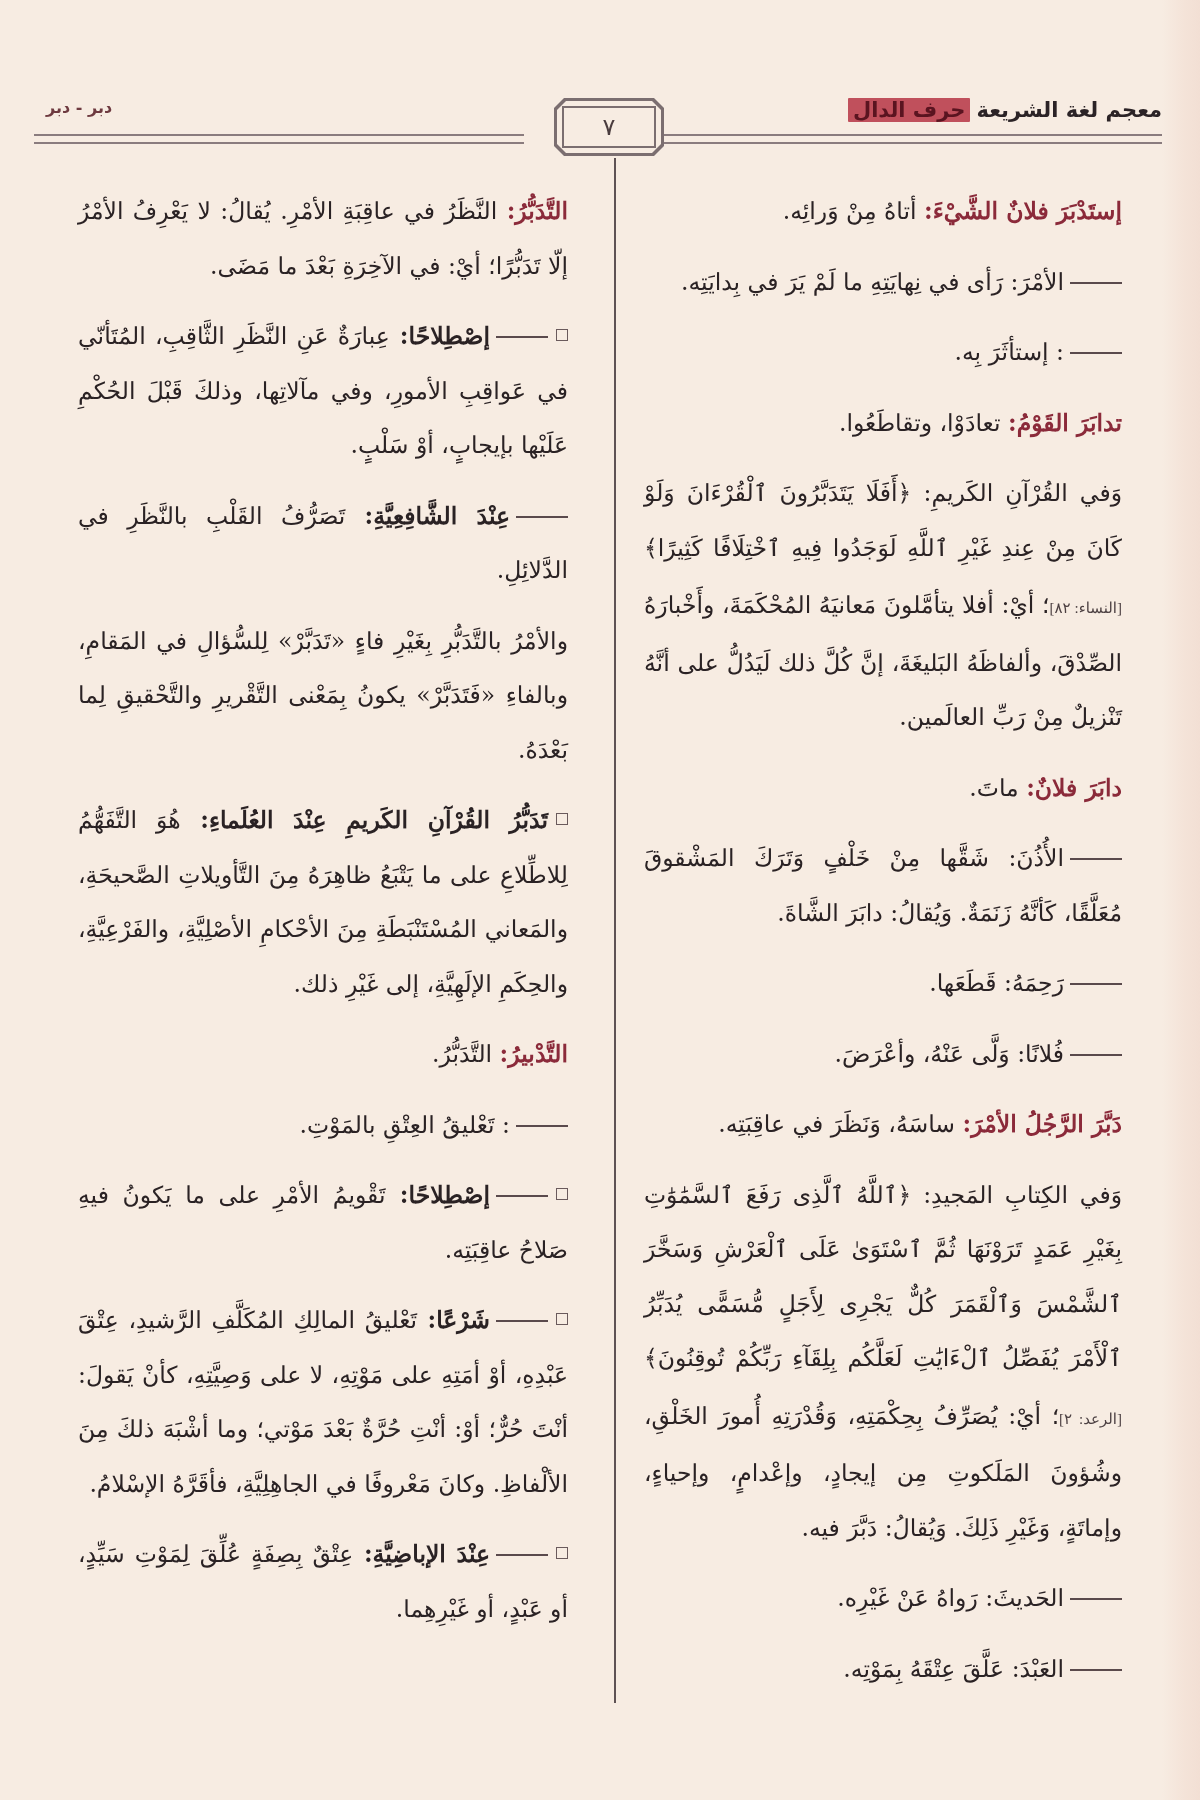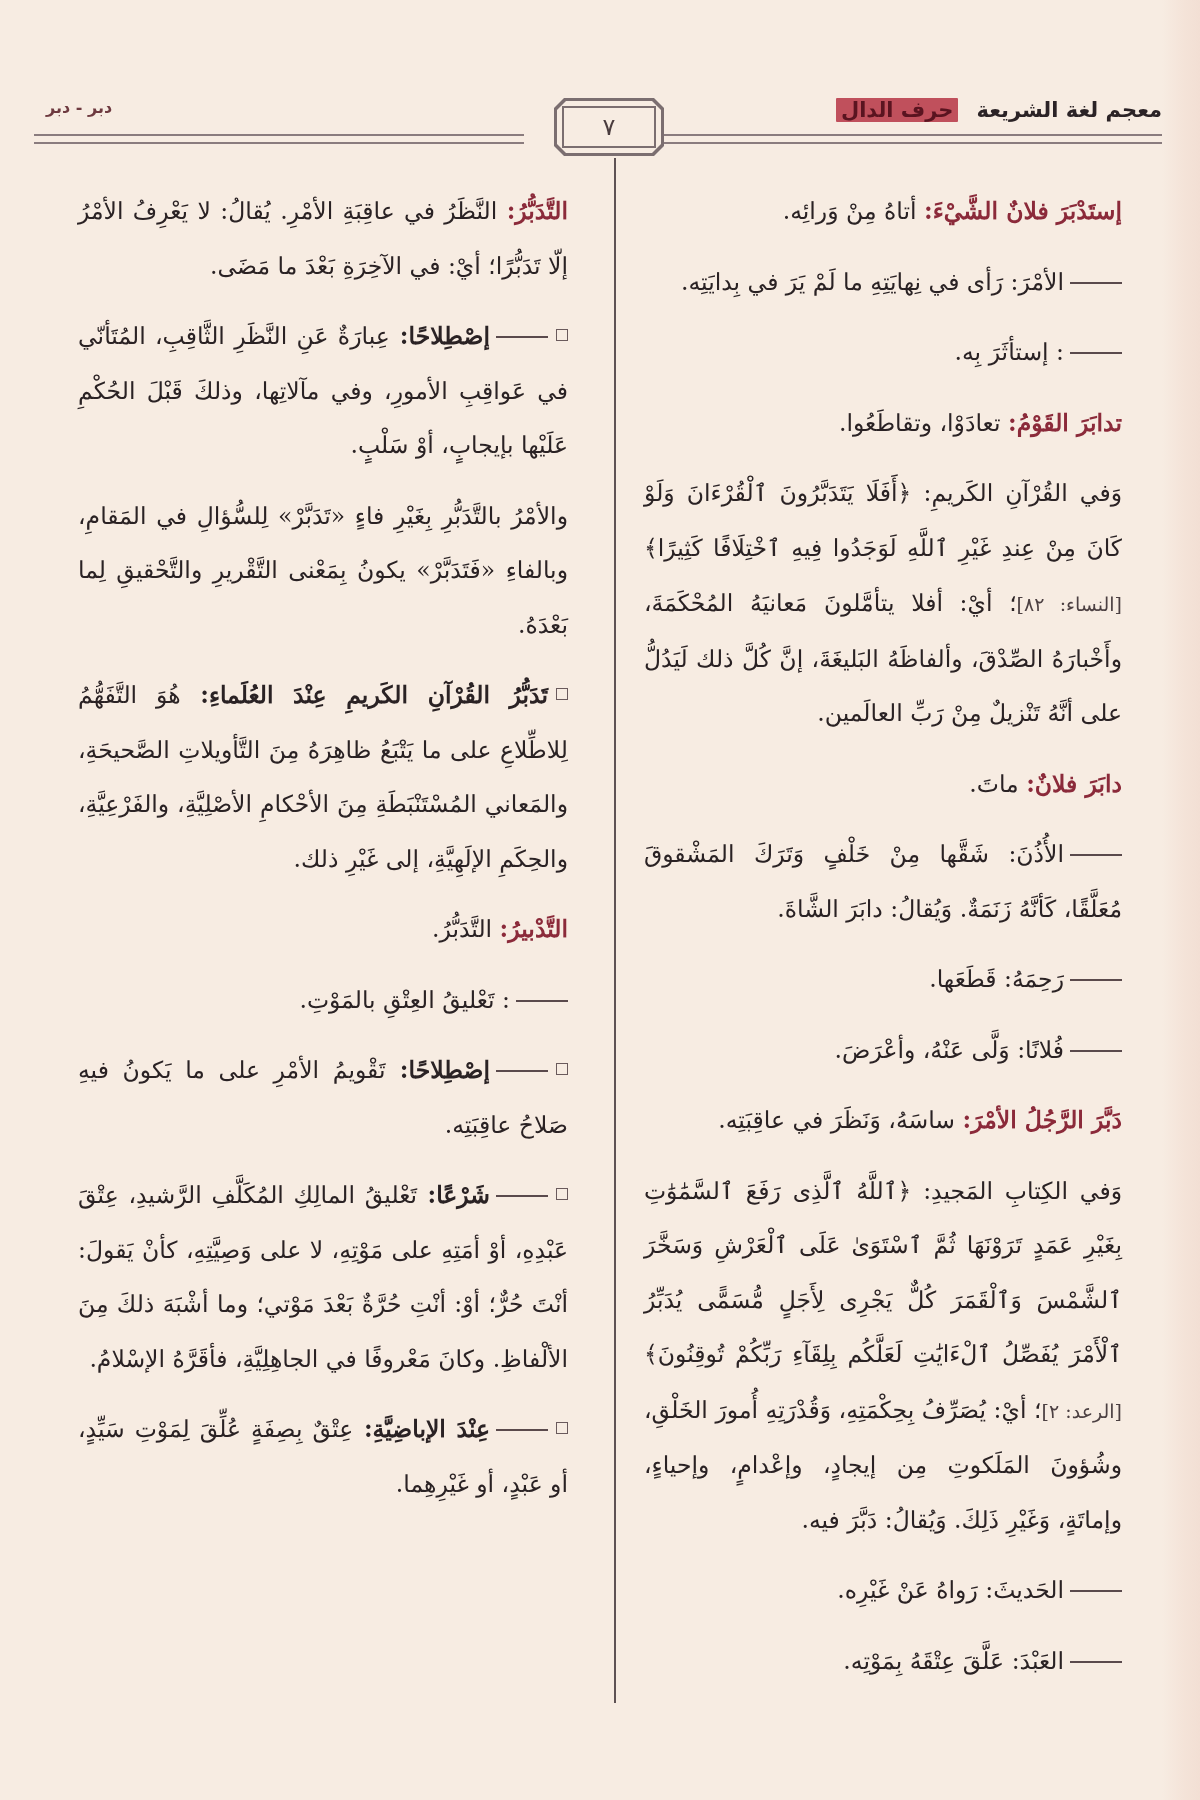--- a/index.html
+++ b/index.html
@@ -17,21 +17,21 @@
   
   .header {
     position: absolute; top: 92px; left: 34px; width: 1128px; height: 60px;
   }
   .hdr-right {
     position: absolute; right: 0; top: 6px;
     direction: rtl; font-family: "DejaVu Sans", sans-serif; font-weight: bold;
     font-size: 21px; color: #2b2326; white-space: nowrap;
   }
   .hdr-right .hl {
-    background: #c0505c; color: #5a1420; padding: 0 5px; margin-right: 18px;
+    background: #c0505c; color: #5a1420; padding: 0 5px; margin-right: 6px;
     border-radius: 1px;
   }
   .hdr-left {
     position: absolute; left: 12px; top: 6px; direction: rtl;
     font-family: "DejaVu Sans", sans-serif; font-weight: bold; font-size: 16px;
     color: #6e3a40; white-space: nowrap;
   }
   .rule {
     position: absolute; top: 42px; height: 6px;
     border-top: 2px solid #8a7c7e; border-bottom: 2px solid #8a7c7e;
@@ -71,21 +71,21 @@
   .term { font-weight: bold; }
   .dash {
     display: inline-block; width: 52px; border-bottom: 2px solid #5a4a4c;
     vertical-align: 6px; margin-left: 6px;
   }
   .box {
     display: inline-block; width: 10px; height: 10px; border: 1.5px solid #6a5a5c;
     vertical-align: 3px; margin-left: 8px;
   }
   .quran { font-family: "DejaVu Serif", serif; }
-  .ref { font-size: 19px; color: #4c4042; }
+  .ref { font-size: 15px; color: #4c4042; font-family: Liberation Serif, serif; }
   .paren { color: #8b2a3a; font-weight: bold; }
 </style>
 </head>
 <body>
 
 <div class="edge-tint"></div>
 
 <div class="header">
   <div class="hdr-right">
     <span>معجم لغة الشريعة</span><span class="hl">حرف الدال</span>
@@ -112,20 +112,21 @@
   <p class="entry indent"><span class="dash"></span><span>فُلانًا: </span><span>وَلَّى عَنْهُ، وأعْرَضَ.</span></p>
   <p class="entry indent"><span class="hw">دَبَّرَ الرَّجُلُ الأمْرَ:</span><span> ساسَهُ، وَنَظَرَ في عاقِبَتِه.</span></p>
   <p class="entry indent"><span>وَفي الكِتابِ المَجيدِ: </span><span class="quran">﴿ٱللَّهُ ٱلَّذِى رَفَعَ ٱلسَّمَٰوَٰتِ بِغَيْرِ عَمَدٍ تَرَوْنَهَا ثُمَّ ٱسْتَوَىٰ عَلَى ٱلْعَرْشِ وَسَخَّرَ ٱلشَّمْسَ وَٱلْقَمَرَ كُلٌّ يَجْرِى لِأَجَلٍ مُّسَمًّى يُدَبِّرُ ٱلْأَمْرَ يُفَصِّلُ ٱلْءَايَٰتِ لَعَلَّكُم بِلِقَآءِ رَبِّكُمْ تُوقِنُونَ﴾</span><span class="ref"> [الرعد: ٢]</span><span>؛ أيْ: يُصَرِّفُ بِحِكْمَتِهِ، وَقُدْرَتِهِ أُمورَ الخَلْقِ، وشُؤونَ المَلَكوتِ مِن إيجادٍ، وإعْدامٍ، وإحياءٍ، وإماتَةٍ، وَغَيْرِ ذَلِكَ. وَيُقالُ: دَبَّرَ فيه.</span></p>
   <p class="entry indent"><span class="dash"></span><span>الحَديثَ: </span><span>رَواهُ عَنْ غَيْرِه.</span></p>
   <p class="entry indent"><span class="dash"></span><span>العَبْدَ: </span><span>عَلَّقَ عِتْقَهُ بِمَوْتِه.</span></p>
 </div>
 
 <div class="col left">
   <p class="entry indent"><span class="hw">التَّدَبُّرُ:</span><span> النَّظَرُ في عاقِبَةِ الأمْرِ. يُقالُ: لا يَعْرِفُ الأمْرُ إلّا تَدَبُّرًا؛ أيْ: في الآخِرَةِ بَعْدَ ما مَضَى.</span></p>
   <p class="entry indent"><span class="box"></span><span class="dash"></span><span class="term">إصْطِلاحًا: </span><span>عِبارَةٌ عَنِ النَّظَرِ الثَّاقِبِ، المُتَأنّي في عَواقِبِ الأمورِ، وفي مآلاتِها، وذلكَ قَبْلَ الحُكْمِ عَلَيْها بإيجابٍ، أوْ سَلْبٍ.</span></p>
+  <p class="entry indent"><span class="dash"></span><span class="term">عِنْدَ الشَّافِعِيَّةِ: </span><span>تَصَرُّفُ القَلْبِ بالنَّظَرِ في الدَّلائِلِ.</span></p>
   <p class="entry indent"><span>والأمْرُ بالتَّدَبُّرِ بِغَيْرِ فاءٍ «تَدَبَّرْ» لِلسُّؤالِ في المَقامِ، وبالفاءِ «فَتَدَبَّرْ» يكونُ بِمَعْنى التَّقْريرِ والتَّحْقيقِ لِما بَعْدَهُ.</span></p>
   <p class="entry indent"><span class="box"></span><span class="term">تَدَبُّرُ القُرْآنِ الكَريمِ عِنْدَ العُلَماءِ: </span><span>هُوَ التَّفَهُّمُ لِلاطِّلاعِ على ما يَتْبَعُ ظاهِرَهُ مِنَ التَّأويلاتِ الصَّحيحَةِ، والمَعاني المُسْتَنْبَطَةِ مِنَ الأحْكامِ الأصْلِيَّةِ، والفَرْعِيَّةِ، والحِكَمِ الإلَهِيَّةِ، إلى غَيْرِ ذلك.</span></p>
   <p class="entry indent"><span class="hw">التَّدْبيرُ:</span><span> التَّدَبُّرُ.</span></p>
   <p class="entry indent"><span class="dash"></span><span>: </span><span>تَعْليقُ العِتْقِ بالمَوْتِ.</span></p>
   <p class="entry indent"><span class="box"></span><span class="dash"></span><span class="term">إصْطِلاحًا: </span><span>تَقْويمُ الأمْرِ على ما يَكونُ فيهِ صَلاحُ عاقِبَتِه.</span></p>
   <p class="entry indent"><span class="box"></span><span class="dash"></span><span class="term">شَرْعًا: </span><span>تَعْليقُ المالِكِ المُكَلَّفِ الرَّشيدِ، عِتْقَ عَبْدِهِ، أوْ أمَتِهِ على مَوْتِهِ، لا على وَصِيَّتِهِ، كأنْ يَقولَ: أنْتَ حُرٌّ؛ أوْ: أنْتِ حُرَّةٌ بَعْدَ مَوْتي؛ وما أشْبَهَ ذلكَ مِنَ الألْفاظِ. وكانَ مَعْروفًا في الجاهِلِيَّةِ، فأقَرَّهُ الإسْلامُ.</span></p>
   <p class="entry indent"><span class="box"></span><span class="dash"></span><span class="term">عِنْدَ الإباضِيَّةِ: </span><span>عِتْقٌ بِصِفَةٍ عُلِّقَ لِمَوْتِ سَيِّدٍ، أو عَبْدٍ، أو غَيْرِهِما.</span></p>
 </div>
 
 </body></html>

